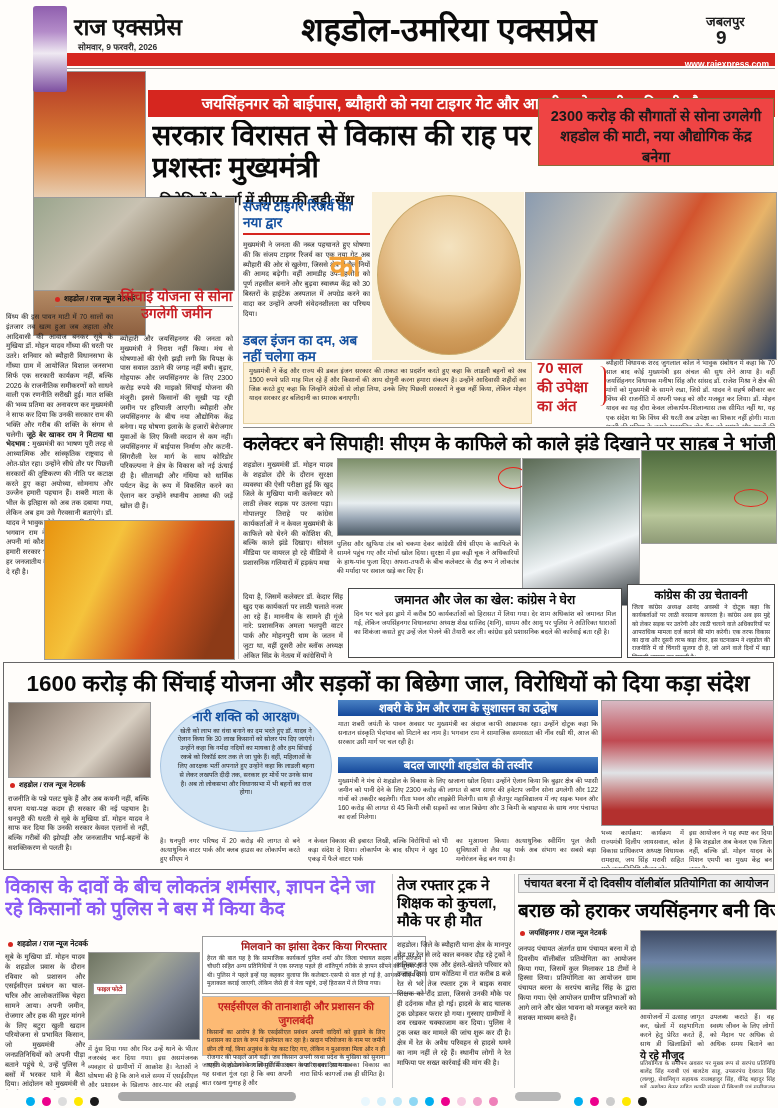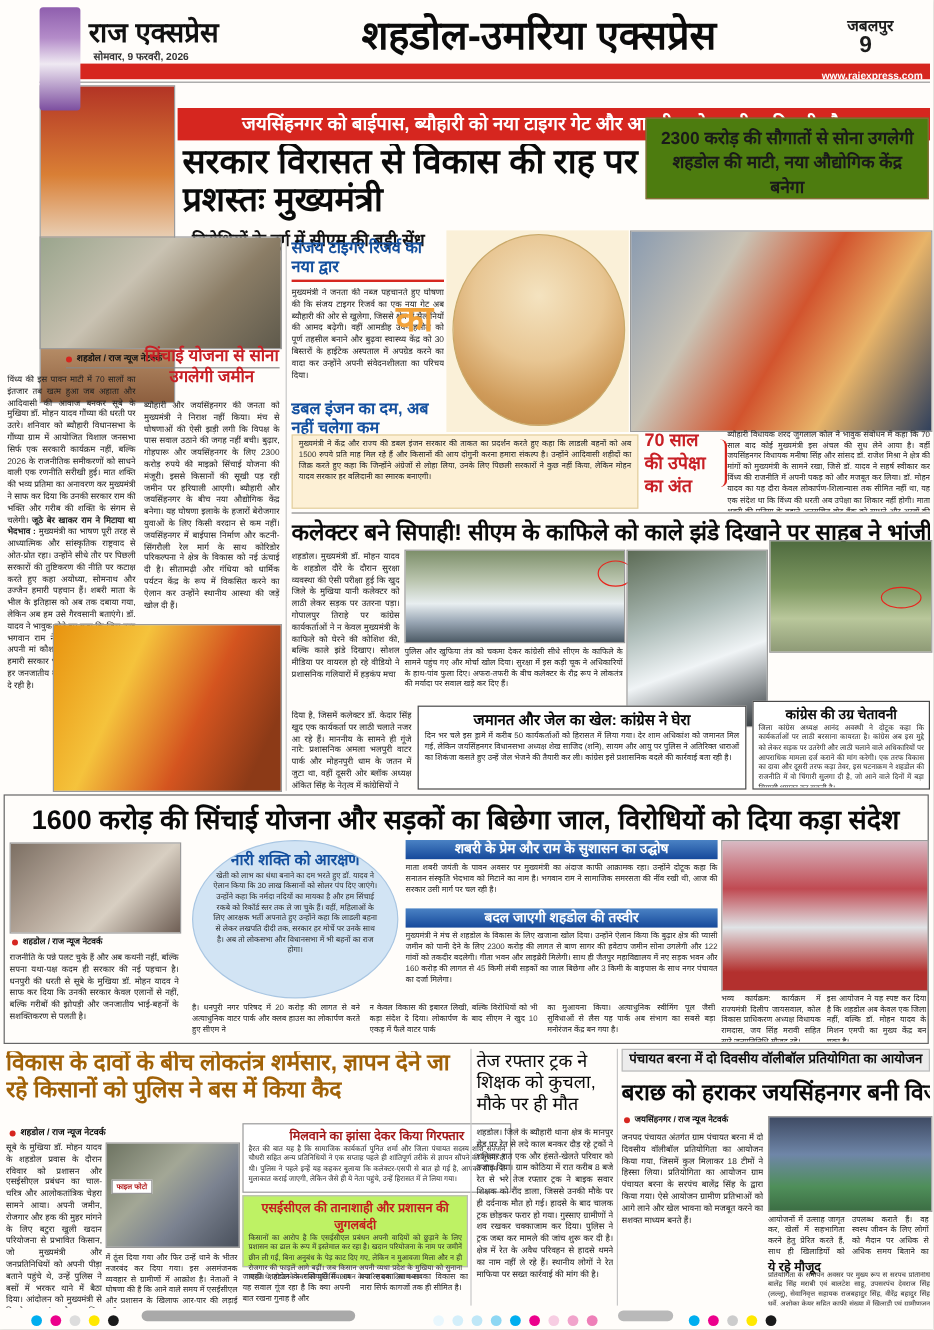--- a/index.html
+++ b/index.html
@@ -42,21 +42,21 @@
 
   <div class="abs ph" style="left:33px;top:71px;width:111px;height:263px;background:linear-gradient(180deg,#b33425 0%,#d97f35 28%,#ecdfce 52%,#caa37a 74%,#8d5f3f 100%);"></div>
 
   <div class="abs" style="left:148px;top:90px;width:627px;height:27px;background:#d6261f;">
     <div class="nowrapc" style="color:#fff;font-size:15.5px;font-weight:bold;line-height:27px;">जयसिंहनगर को बाईपास, ब्यौहारी को नया टाइगर गेट और आमडीह को तहसील की बड़ी सौगात</div>
   </div>
 
   <div class="abs" style="left:152px;top:120px;width:386px;font-size:28.5px;line-height:1.12;font-weight:bold;color:#0a0a0a;overflow:hidden;height:66px;">सरकार विरासत से विकास की राह पर प्रशस्तः मुख्यमंत्री</div>
   <div class="abs" style="left:160px;top:189px;font-size:14.5px;font-weight:bold;color:#111;">विरोधियों के दुर्ग में सीएम की बड़ी सेंध</div>
 
-  <div class="abs" style="left:538px;top:98px;width:236px;height:68px;background:#4d7c0f;border:1.5px solid #8a6d3b;box-sizing:border-box;">
+  <div class="abs" style="left:538px;top:98px;width:236px;height:68px;background:#ef4444;border:1.5px solid #8a6d3b;box-sizing:border-box;">
     <div style="padding:7px 10px;font-size:14.5px;line-height:1.4;font-weight:bold;text-align:center;color:#1a1a1a;overflow:hidden;height:76px;">2300 करोड़ की सौगातों से सोना उगलेगी शहडोल की माटी, नया औद्योगिक केंद्र बनेगा</div>
   </div>
 
   <div class="abs ph" style="left:33px;top:197px;width:200px;height:92px;background:linear-gradient(135deg,#9aa58d 0%,#c9c2b2 38%,#8b7d66 68%,#5f5a4c 100%);"></div>
   <div class="abs cap" style="left:55px;top:293px;width:178px;border-bottom:1px solid #888;padding-bottom:3px;">
     <span class="dot"></span><span>शहडोल / राज न्यूज नेटवर्क</span>
   </div>
 
   <div class="abs bt" style="left:6px;top:312px;width:107px;height:346px;">
     <span>विंध्य की इस पावन माटी में 70 सालों का इंतजार तब खत्म हुआ जब अहाता और आदिवासी की आवाज बनकर सूबे के मुखिया डॉ. मोहन यादव गौंघ्या की धरती पर उतरे। शनिवार को ब्यौहारी विधानसभा के गौंघ्या ग्राम में आयोजित विशाल जनसभा सिर्फ एक सरकारी कार्यक्रम नहीं, बल्कि 2026 के राजनीतिक समीकरणों को साधने वाली एक रणनीति सरीखी हुई। मात शक्ति की भव्य प्रतिमा का अनावरण कर मुख्यमंत्री ने साफ कर दिया कि उनकी सरकार राम की भक्ति और गरीब की शक्ति के संगम से चलेगी।</span>
@@ -137,45 +137,45 @@
   <div class="abs bts" style="left:338px;top:776px;width:260px;height:56px;">मुख्यमंत्री ने मंच से शहडोल के विकास के लिए खजाना खोल दिया। उन्होंने ऐलान किया कि बुढ़ार क्षेत्र की प्यासी जमीन को पानी देने के लिए 2300 करोड़ की लागत से बाण सागर की हवेटाप जमीन सोना उगलेगी और 122 गांवों को तकदीर बदलेगी। गीता भवन और लाइब्रेरी मिलेगी। साथ ही जैतपुर महाविद्यालय में नए सड़क भवन और 160 करोड़ की लागत से 45 किमी लंबी सड़कों का जाल बिछेगा और 3 किमी के बाइपास के साथ नगर पंचायत का दर्जा मिलेगा।</div>
 
   <div class="abs ph" style="left:601px;top:700px;width:171px;height:124px;background:linear-gradient(180deg,#d8b9c3 0%,#c04a52 32%,#e0e3e6 58%,#b3302e 88%);"></div>
   <div class="abs bts" style="left:601px;top:828px;width:83px;height:40px;">भव्य कार्यक्रम: कार्यक्रम में राज्यमंत्री दिलीप जायसवाल, कोल विकास प्राधिकरण अध्यक्ष विधायक रामदास, जय सिंह मरावी सहित सारे जनप्रतिनिधि मौजूद रहे।</div>
   <div class="abs bts" style="left:689px;top:828px;width:83px;height:40px;">इस आयोजन ने यह स्पष्ट कर दिया है कि शहडोल अब केवल एक जिला नहीं, बल्कि डॉ. मोहन यादव के मिशन एमपी का मुख्य केंद्र बन चुका है।</div>
 
   <div class="abs bts" style="left:160px;top:836px;width:140px;height:30px;">है। धनपुरी नगर परिषद में 20 करोड़ की लागत से बने अत्याधुनिक वाटर पार्क और क्लब हाउस का लोकार्पण करते हुए सीएम ने</div>
   <div class="abs bts" style="left:308px;top:836px;width:140px;height:30px;">न केवल विकास की इबारत लिखी, बल्कि विरोधियों को भी कड़ा संदेश दे दिया। लोकार्पण के बाद सीएम ने खुद 10 एकड़ में फैले वाटर पार्क</div>
   <div class="abs bts" style="left:456px;top:836px;width:140px;height:30px;">का मुआयना किया। अत्याधुनिक स्वीमिंग पूल जैसी सुविधाओं से लैस यह पार्क अब संभाग का सबसे बड़ा मनोरंजन केंद्र बन गया है।</div>
 
-  <div class="abs" style="left:5px;top:876px;width:382px;height:56px;font-size:19px;line-height:1.18;font-weight:bold;color:#a16207;overflow:hidden;">विकास के दावों के बीच लोकतंत्र शर्मसार, ज्ञापन देने जा रहे किसानों को पुलिस ने बस में किया कैद</div>
+  <div class="abs" style="left:5px;top:876px;width:382px;height:56px;font-size:19px;line-height:1.18;font-weight:bold;color:#8b5cf6;overflow:hidden;">विकास के दावों के बीच लोकतंत्र शर्मसार, ज्ञापन देने जा रहे किसानों को पुलिस ने बस में किया कैद</div>
   <div class="abs cap" style="left:8px;top:938px;width:180px;">
     <span class="dot"></span><span>शहडोल / राज न्यूज नेटवर्क</span>
   </div>
   <div class="abs bt" style="left:5px;top:952px;width:80px;height:138px;">सूबे के मुखिया डॉ. मोहन यादव के शहडोल प्रवास के दौरान रविवार को प्रशासन और एसईसीएल प्रबंधन का चाल-चरित्र और आलोकतांत्रिक चेहरा सामने आया। अपनी जमीन, रोजगार और हक की मुहर मांगने के लिए बटुरा खुली खदान परियोजना से प्रभावित किसान, जो मुख्यमंत्री और जनप्रतिनिधियों को अपनी पीड़ा बताने पहुंचे थे, उन्हें पुलिस ने बसों में भरकर थाने में बैठा दिया। आंदोलन को मुख्यमंत्री से मिलने का झांसा देकर पुलिस बस</div>
 
   <div class="abs ph" style="left:88px;top:952px;width:110px;height:86px;background:linear-gradient(135deg,#6e7462 0%,#a3a796 38%,#7b8290 64%,#49505c 100%);">
     <div style="position:absolute;left:4px;top:30px;background:#fff;border:1px solid #999;font-size:6px;font-weight:bold;color:#b01c1c;padding:1px 3px;">फाइल फोटो</div>
   </div>
   <div class="abs bts" style="left:88px;top:1044px;width:110px;height:46px;">में ठूंस दिया गया और फिर उन्हें थाने के भीतर नजरबंद कर दिया गया। इस असमंजनक व्यवहार से ग्रामीणों में आक्रोश है। नेताओं ने घोषणा की है कि आने वाले समय में एसईसीएल और प्रशासन के खिलाफ आर-पार की लड़ाई लड़ी</div>
 
   <div class="abs boxed" style="left:202px;top:936px;width:224px;height:58px;box-sizing:border-box;border-color:#9a9a9a;">
     <div style="font-size:10.5px;font-weight:bold;text-align:center;color:#a31d1d;padding-top:2px;">मिलवाने का झांसा देकर किया गिरफ्तार</div>
     <div class="bts" style="padding:1px 4px;height:38px;font-size:6px;">हैरत की बात यह है कि सामाजिक कार्यकर्ता पुनित शर्मा और जिला पंचायत सदस्य शशि सज्जन चौधरी सहित अन्य प्रतिनिधियों ने एक सप्ताह पहले ही शांतिपूर्ण तरीके से ज्ञापन सौंपने की सूचना दी थी। पुलिस ने पहले इन्हें यह कहकर बुलाया कि कलेक्टर-एसपी से बात हो गई है, आपको सीएम से मुलाकात कराई जाएगी, लेकिन जैसे ही ये नेता पहुंचे, उन्हें हिरासत में ले लिया गया।</div>
   </div>
-  <div class="abs" style="left:202px;top:996px;width:188px;height:60px;background:#bef264;border:1px solid #bbb;box-sizing:border-box;">
+  <div class="abs" style="left:202px;top:996px;width:188px;height:60px;background:#fdba74;border:1px solid #bbb;box-sizing:border-box;">
     <div style="font-size:10.5px;font-weight:bold;text-align:center;color:#c41e1e;padding-top:2px;">एसईसीएल की तानाशाही और प्रशासन की जुगलबंदी</div>
     <div class="bts" style="padding:1px 4px;height:40px;font-size:6px;">किसानों का आरोप है कि एसईसीएल प्रबंधन अपनी वादियों को छुड़ाने के लिए प्रशासन का ढाल के रूप में इस्तेमाल कर रहा है। खदान परियोजना के नाम पर जमीनें छीन ली गईं, बिना अनुबंध के पेड़ काट दिए गए, लेकिन न मुआवजा मिला और न ही रोजगार की फाइलें आगे बढ़ीं। जब किसान अपनी व्यथा प्रदेश के मुखिया को सुनाना चाहते थे, तो उनके स्वर को पुलिसिया दमन के जरिए दबा दिया गया।</div>
   </div>
   <div class="abs bts" style="left:202px;top:1060px;width:90px;height:30px;">जाएगी। शहडोल के गलियारों में अब यह सवाल गूंज रहा है कि क्या अपनी बात रखना गुनाह है और</div>
   <div class="abs bts" style="left:300px;top:1060px;width:90px;height:30px;">क्या सबका साथ-सबका विकास का नारा सिर्फ कागजों तक ही सीमित है।</div>
 
   <div class="abs vl" style="left:392px;top:874px;height:214px;"></div>
 
-  <div class="abs" style="left:397px;top:876px;width:114px;height:58px;font-size:15px;line-height:1.2;font-weight:normal;color:#0a0a0a;overflow:hidden;">तेज रफ्तार ट्रक ने शिक्षक को कुचला, मौके पर ही मौत</div>
+  <div class="abs" style="left:397px;top:876px;width:114px;height:58px;font-size:15px;line-height:1.2;font-weight:bold;color:#0a0a0a;overflow:hidden;">तेज रफ्तार ट्रक ने शिक्षक को कुचला, मौके पर ही मौत</div>
   <div class="abs bt" style="left:397px;top:940px;width:114px;height:150px;">शहडोल। जिले के ब्यौहारी थाना क्षेत्र के मानपुर रोड पर रेत से लदे काल बनकर दौड़ रहे ट्रकों ने शनिवार रात एक और हंसते-खेलते परिवार को उजाड़ दिया। ग्राम कोठिया में रात करीब 8 बजे रेत से भरे तेज रफ्तार ट्रक ने बाइक सवार शिक्षक को रौंद डाला, जिससे उनकी मौके पर ही दर्दनाक मौत हो गई। हादसे के बाद चालक ट्रक छोड़कर फरार हो गया। गुस्साए ग्रामीणों ने शव रखकर चक्काजाम कर दिया। पुलिस ने ट्रक जब्त कर मामले की जांच शुरू कर दी है। क्षेत्र में रेत के अवैध परिवहन से हादसे थमने का नाम नहीं ले रहे हैं। स्थानीय लोगों ने रेत माफिया पर सख्त कार्रवाई की मांग की है।</div>
 
   <div class="abs vl" style="left:514px;top:874px;height:214px;"></div>
 
   <div class="abs" style="left:518px;top:874px;width:257px;height:19px;background:#ececec;border:1px solid #bbb;box-sizing:border-box;">
     <div class="nowrapc" style="font-size:11px;font-weight:bold;line-height:17px;color:#111;">पंचायत बरना में दो दिवसीय वॉलीबॉल प्रतियोगिता का आयोजन</div>
   </div>
   <div class="abs nowrapc" style="left:518px;top:897px;width:257px;font-size:19px;font-weight:bold;color:#0a0a0a;">बराछ को हराकर जयसिंहनगर बनी विजेता</div>
   <div class="abs cap" style="left:520px;top:928px;width:150px;font-size:7px;">
     <span class="dot"></span><span>जयसिंहनगर / राज न्यूज नेटवर्क</span>

